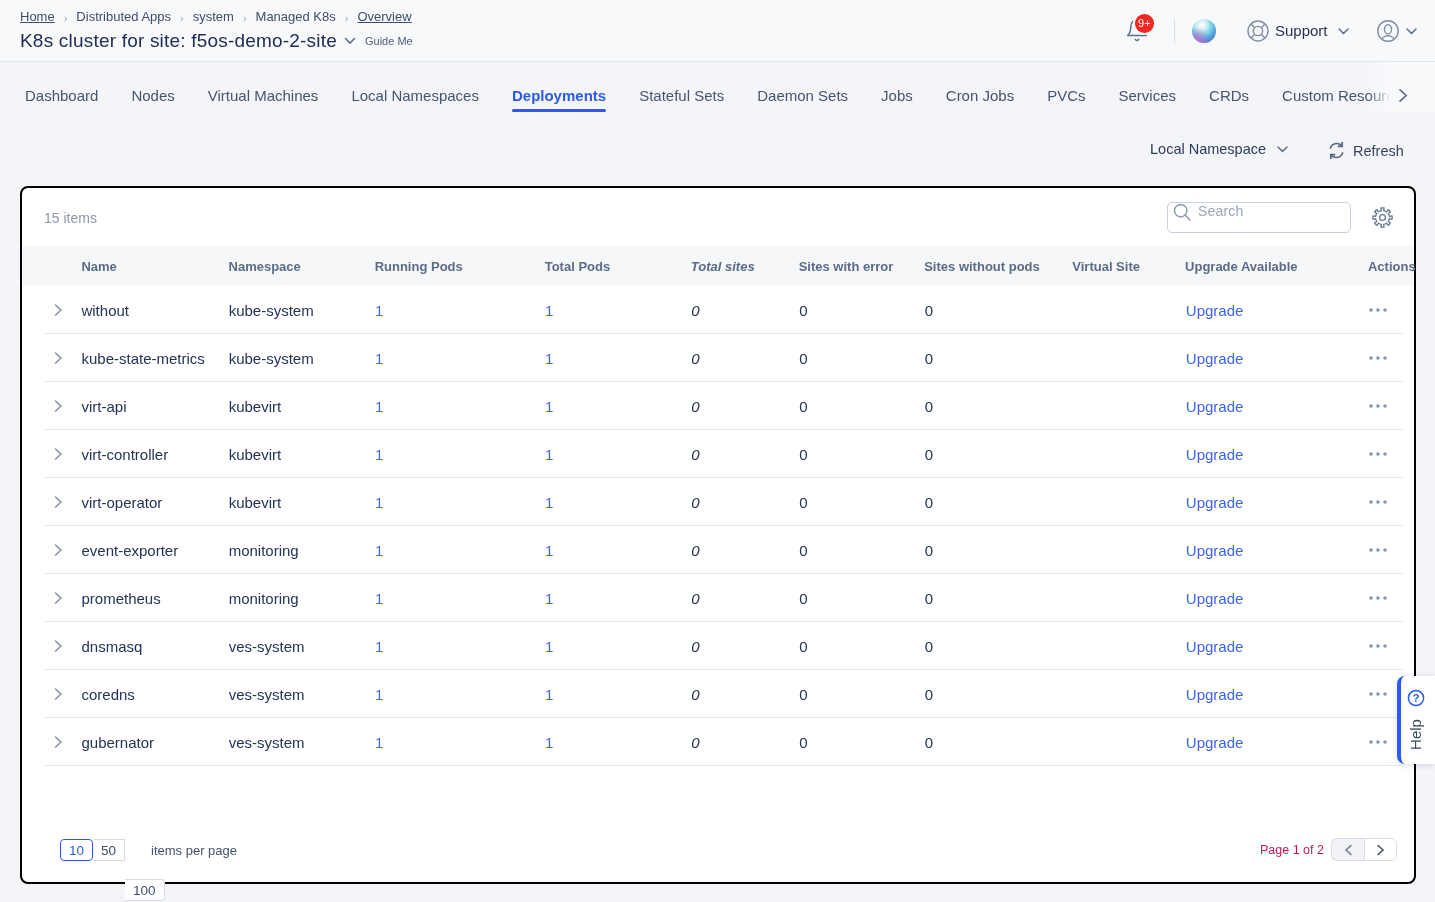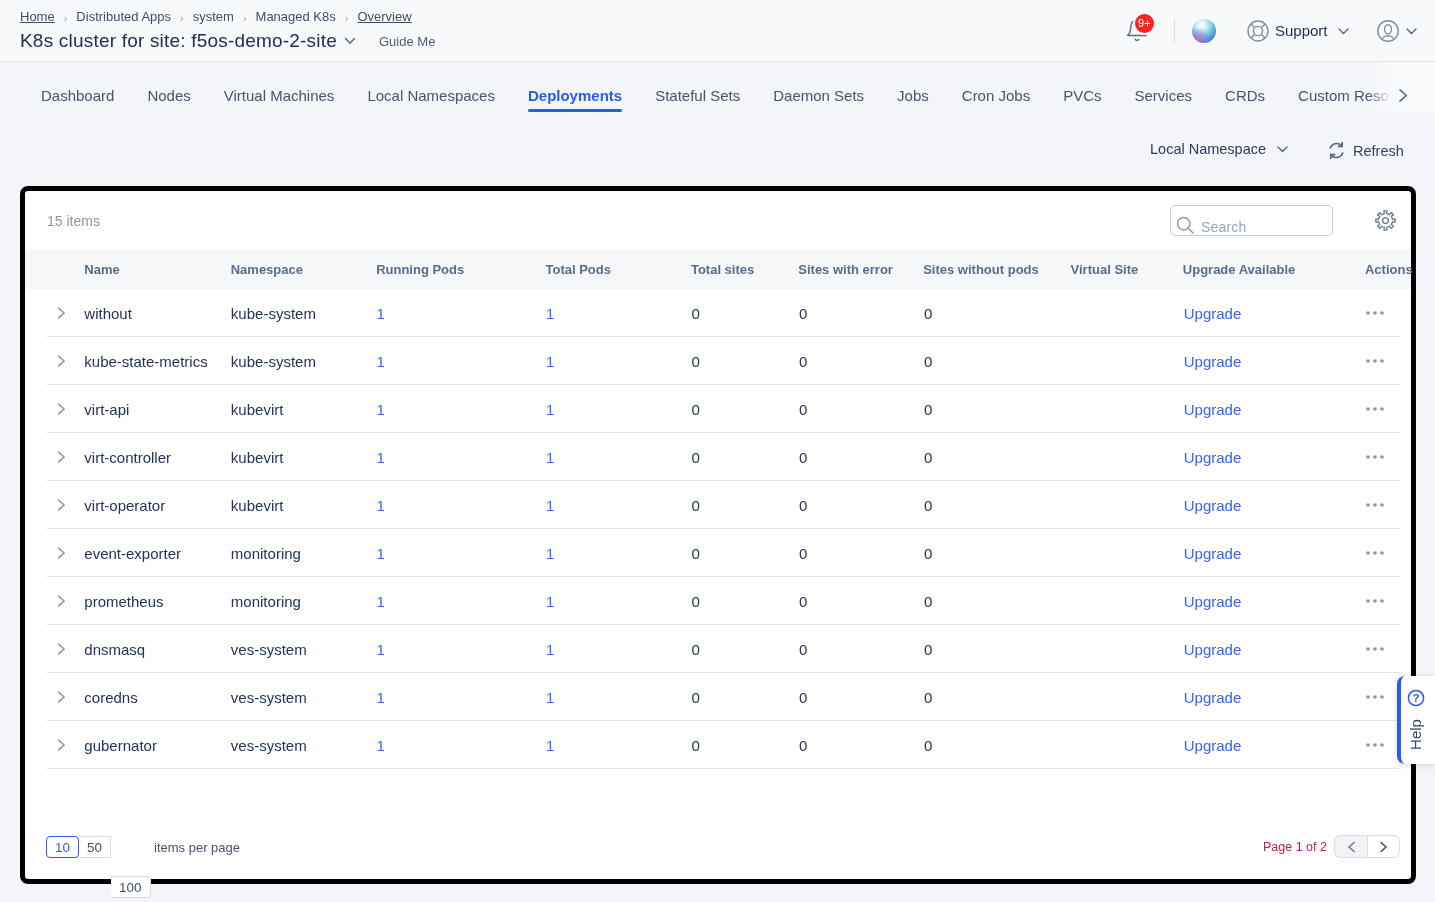--- a/index.html
+++ b/index.html
@@ -7,65 +7,65 @@
   body { font-family:"Liberation Sans", sans-serif; background:#f4f5f8; position:relative; color:#253453; }
 
   
   .topband { position:absolute; left:0; top:0; width:1435px; height:62px; background:#f8f9fb; border-bottom:1px solid #e3e7ed; }
   .crumbs { position:absolute; left:20px; top:8.5px; font-size:13px; color:#3e4d69; display:flex; align-items:flex-end; }
   .crumbs a { color:#3e4d69; text-decoration:underline; }
   .crumb-sep { margin:0 9px; color:#9aa5b6; font-size:11px; }
   .titlerow { position:absolute; left:20px; top:30px; display:flex; align-items:center; }
   .title { font-size:19px; font-weight:500; color:#202e55; letter-spacing:0.2px; }
   .title-chev { margin-left:7px; }
-  .guideme { margin-left:23px; font-size:13px; color:#4c5b76; }
+  .guideme { margin-left:9px; font-size:11px; color:#4c5b76; }
   .icon-stroke { stroke:#5d6e89; fill:none; stroke-width:1.5; }
 
   
   .tabs { position:absolute; left:0; top:62px; width:1435px; height:50px; white-space:nowrap; overflow:hidden; }
   .tab { position:relative; display:inline-block; height:50px; padding-top:25px; font-size:15px; color:#46546e; margin-right:33px; }
-  .tab:first-child { margin-left:41px; }
+  .tab:first-child { margin-left:25px; }
   .tab.active { color:#2b5ce5; font-weight:700; }
   .tab.active::after { content:""; position:absolute; left:0; right:0; top:47px; height:3px; background:#2b5ce5; border-radius:2px; }
   .tabs-chev { position:absolute; right:27px; top:88px; z-index:3; }
   .tabs-fade { position:absolute; right:0; top:62px; width:67px; height:50px; background:linear-gradient(to right, rgba(249,250,252,0), #f9fafc 35%); z-index:2; }
 
   
   .controls { position:absolute; top:141px; left:0; width:1435px; height:24px; }
   .ns-select { position:absolute; left:1150px; top:0; display:flex; align-items:center; font-size:14.5px; color:#2c3b5c; }
   .refresh { position:absolute; left:1328px; top:0; display:flex; align-items:center; font-size:14.5px; color:#35435f; }
 
   
-  .card { position:absolute; left:20px; top:186px; width:1396px; height:698px; background:#fff; border:5px solid #000000; border-radius:8px; }
+  .card { position:absolute; left:20px; top:186px; width:1396px; height:698px; background:#fff; border:2px solid #000000; border-radius:8px; }
   .card-toolbar { position:relative; height:58px; }
   .items-count { position:absolute; left:22px; top:22px; font-size:14px; color:#8b95a8; }
-  .searchbox { position:absolute; left:1145px; top:14px; width:163px; height:31px; border:1px solid #c7d0dd; border-radius:5px; background:#fff; display:flex; align-items:flex-end; }
+  .searchbox { position:absolute; left:1145px; top:14px; width:184px; height:31px; border:1px solid #c7d0dd; border-radius:5px; background:#fff; display:flex; align-items:flex-start; }
   .searchbox .ph { color:#9aa6ba; font-size:14px; margin-left:6px; letter-spacing:0.2px; }
   .gearbtn { position:absolute; left:1350px; top:19px; }
 
   
   .thead { height:40px; background:#f6f7f9; display:flex; align-items:center; font-size:13px; font-weight:700; color:#5b6c87; }
   .trow { height:48px; display:flex; align-items:center; font-size:15px; color:#24335a; position:relative; }
   .trow::after { content:""; position:absolute; left:22px; right:11px; bottom:0; height:1px; background:#e5e9ef; }
   .c0 { width:60px; padding-left:31px; display:flex; align-items:center; }
   .c1 { width:150px; }
   .c2 { width:149px; }
   .c3 { width:152px; }
   .c4 { width:149px;margin-left:21px; }
-  .c5 { width:110px; }
+  .c5 { width:110px;font-style:italic; }
   .c6 { width:128px; }
   .c7 { width:151px; }
   .c8 { width:115px; }
   .c9 { width:159px; }
   .c10 { width:73px; padding-left:27px; display:flex; align-items:center; }
   .blue { color:#3b66e8; }
 
   
   .pager { position:absolute; left:0; bottom:0; width:100%; height:68px; }
-  .sizes { position:absolute; left:21px; top:25px; display:flex;text-align:center; }
+  .sizes { position:absolute; left:38px; top:25px; display:flex;text-align:center; }
   .sizebtn { height:22px; min-width:32px; padding:0 8px; border:1px solid #d7dde7; background:#fff; font-size:13.5px; color:#3f4f6b; display:flex; align-items:center; justify-content:center; }
   .sizebtn.first { border-radius:4px 0 0 4px; border-color:#2b5ce5; color:#2b5ce5; z-index:2; border-radius:4px; }
   .sizebtn.mid { border-left:none; }
   .sizebtn.last { border-left:none; border-radius:0 4px 4px 0;margin-top:40px; }
   .perpage { position:absolute; left:129px; top:29px; font-size:13px; color:#44536e; }
   .pageinfo { position:absolute; left:1238px; top:29px; font-size:12.5px; color:#be185d; }
   .navbtns { position:absolute; left:1309px; top:24px; display:flex; }
   .navbtn { width:33px; height:23px; border:1px solid #d7dde7; display:flex; align-items:center; justify-content:center; background:#fff; }
   .navbtn.prev { border-radius:6px 0 0 6px; background:#f2f3f6; border-right:none; }
   .navbtn.next { border-radius:0 6px 6px 0; }

